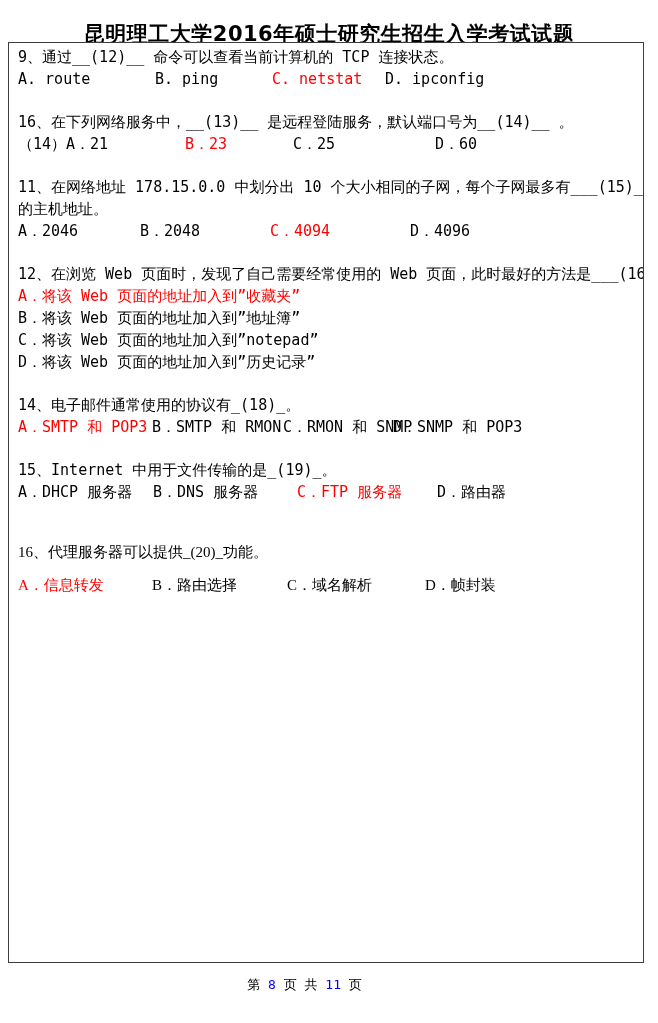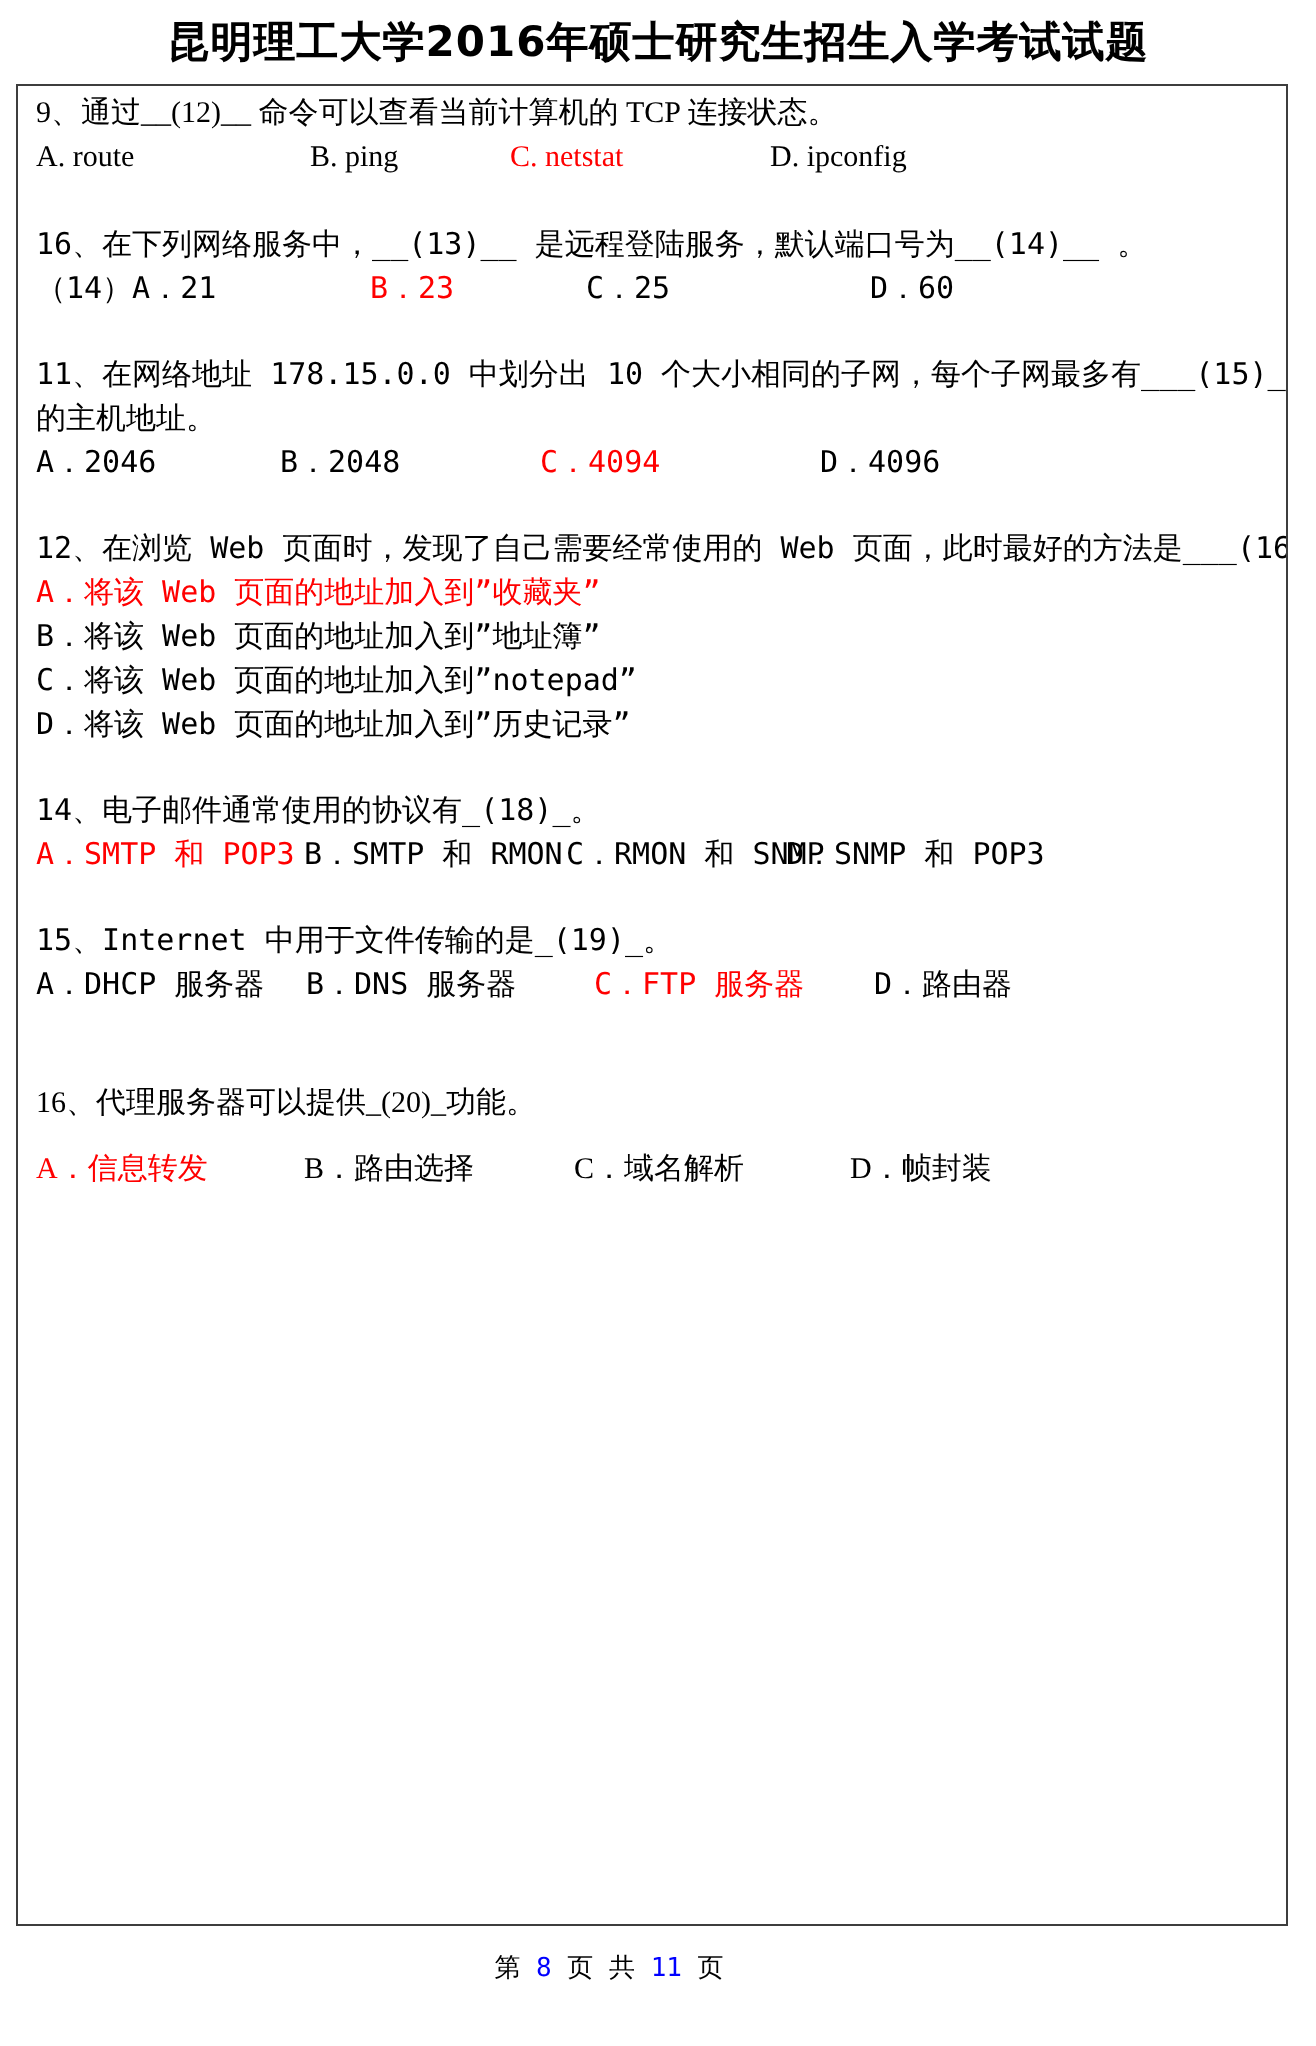--- a/index.html
+++ b/index.html
@@ -7,41 +7,41 @@
   body {
     position: relative;
     width: 658px;
     height: 1023px;
     background: #ffffff;
     color: #000000;
     font-family: "DejaVu Sans Mono", "DejaVu Sans", "Liberation Sans", sans-serif;
   }
   .title {
     margin: 0;
-    padding-top: 7px;
+    padding-top: 20px;
     text-align: center;
     font-size: 21px;
     font-weight: bold;
     letter-spacing: 0.5px;
     font-family: "DejaVu Sans", "Liberation Sans", sans-serif;
     color: #000000;
   }
   .paper-box {
     position: absolute;
     left: 8px;
     top: 42px;
     width: 636px;
     height: 921px;
     border: 1px solid #3d3d3d;
     padding: 3px 6px 0 9px;
     overflow: hidden;
     background: #ffffff;
   }
   .question { margin-top: 21px; }
-  .question:first-child { margin-top: 0; font-family: Liberation Serif, serif; }
+  .question:first-child { margin-top: 0; }
   .q-line {
     height: 22px;
     line-height: 22px;
     font-size: 15px;
     white-space: nowrap;
   }
   .opt-row {
     position: relative;
     height: 22px;
     font-size: 15px;
@@ -72,21 +72,21 @@
 
 <h1 class="title">昆明理工大学2016年硕士研究生招生入学考试试题</h1>
 
 <div class="paper-box">
 
   <div class="question" id="q9">
     <div class="q-line">9、通过__(12)__ 命令可以查看当前计算机的 TCP 连接状态。</div>
     <div class="opt-row">
       <span class="opt" style="left:0px">A. route</span>
       <span class="opt" style="left:137px">B. ping</span>
-      <span class="opt red" style="left:237px">C. netstat</span>
+      <span class="opt red" style="left:254px">C. netstat</span>
       <span class="opt" style="left:367px">D. ipconfig</span>
     </div>
   </div>
 
   <div class="question" id="q10">
     <div class="q-line">16、在下列网络服务中，__(13)__ 是远程登陆服务，默认端口号为__(14)__ 。</div>
     <div class="opt-row">
       <span class="opt" style="left:0px">（14）A．21</span>
       <span class="opt red" style="left:167px">B．23</span>
       <span class="opt" style="left:275px">C．25</span>

